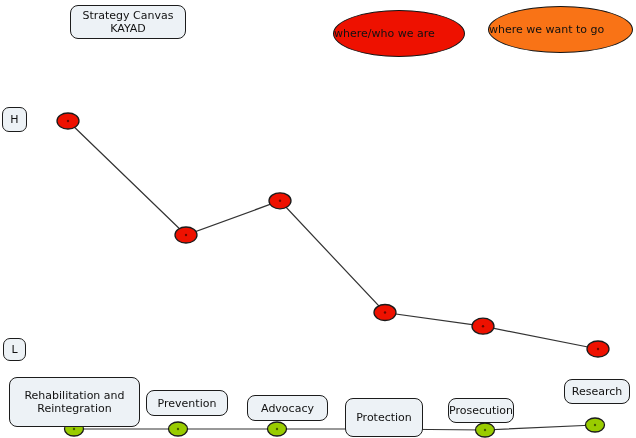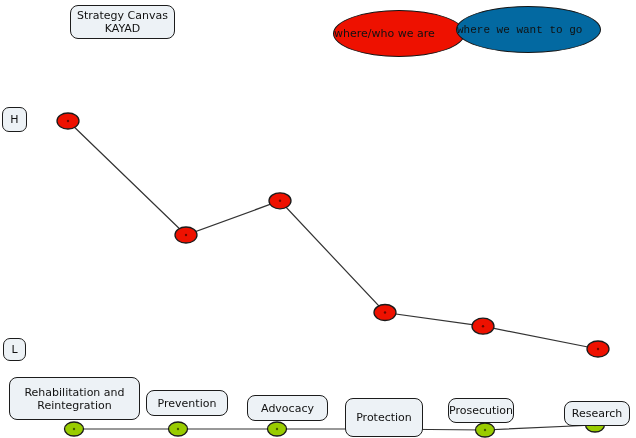--- a/index.html
+++ b/index.html
@@ -17,40 +17,40 @@
     background:#edf2f6;
     border:1.3px solid #1c1c1c;
     border-radius:8px;
     display:flex;flex-direction:column;
     align-items:center;justify-content:center;
     text-align:center;
     font-size:11px;line-height:13px;
     box-sizing:border-box;
     padding:1px 3px;
   }
-  .title-box{left:70px;top:5px;width:105px;height:34px;}
+  .title-box{left:70px;top:5px;width:116px;height:34px;}
   .axis-box{border-radius:7px;font-size:11px;}
   .axis-h{left:2px;top:107px;width:25px;height:25px;}
   .axis-l{left:3px;top:338px;width:23px;height:23px;}
   .oval{
     position:absolute;
     border-radius:50%;
     display:flex;align-items:center;justify-content:flex-start;
     text-align:center;font-size:11px;
     box-sizing:border-box;
     border:1.5px solid #141414;
   }
   .oval-red{left:333px;top:10px;width:132px;height:47px;background:#ee1100;}
-  .oval-green{left:456px;top:6px;width:145px;height:47px;background:#0369a1;font-family:Liberation Mono, monospace;}
-  .cat-rehab{left:9px;top:377px;width:131px;height:43px;}
+  .oval-green{left:488px;top:6px;width:145px;height:47px;background:#f97316;}
+  .cat-rehab{left:9px;top:377px;width:131px;height:50px;}
   .cat-prevention{left:146px;top:390px;width:82px;height:26px;}
   .cat-advocacy{left:247px;top:395px;width:81px;height:26px;}
   .cat-protection{left:345px;top:398px;width:78px;height:39px;}
   .cat-prosecution{left:448px;top:398px;width:66px;height:25px;}
-  .cat-research{left:564px;top:401px;width:66px;height:25px;}
+  .cat-research{left:564px;top:379px;width:66px;height:25px;}
 </style>
 </head>
 <body>
 
 <div class="stage">
 
   <svg id="chart-svg" width="636" height="438">
       <polyline points="68,121 186,235 280,200.8 385,312.52 483,326.20000000000005 598,349" fill="none" stroke="#333333" stroke-width="1.2"></polyline>
       <polyline points="74,429 178,429 277,429 375,429 485,430 595,425" fill="none" stroke="#333333" stroke-width="1.2"></polyline>
       <ellipse cx="68" cy="121" rx="11" ry="8" fill="#ee1100" stroke="#1a1a1a" stroke-width="1.3"></ellipse>

